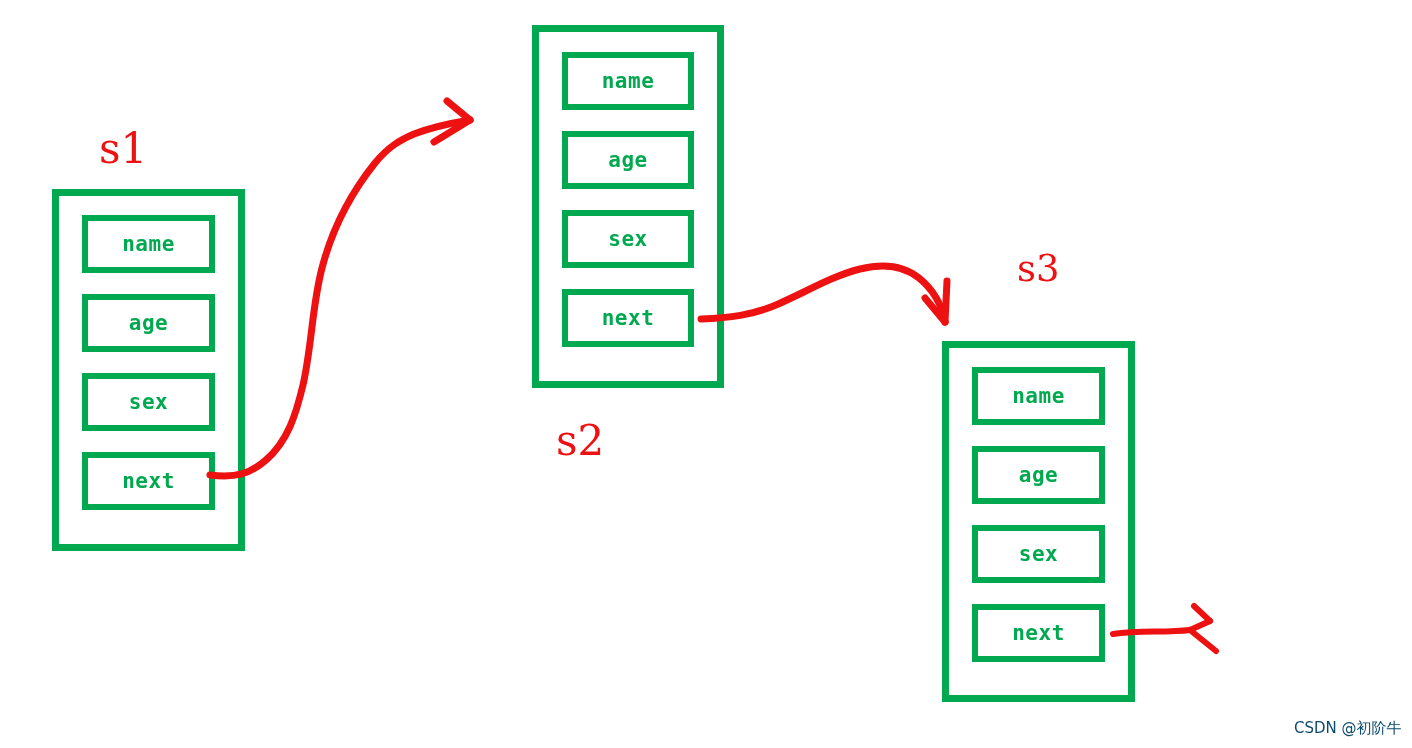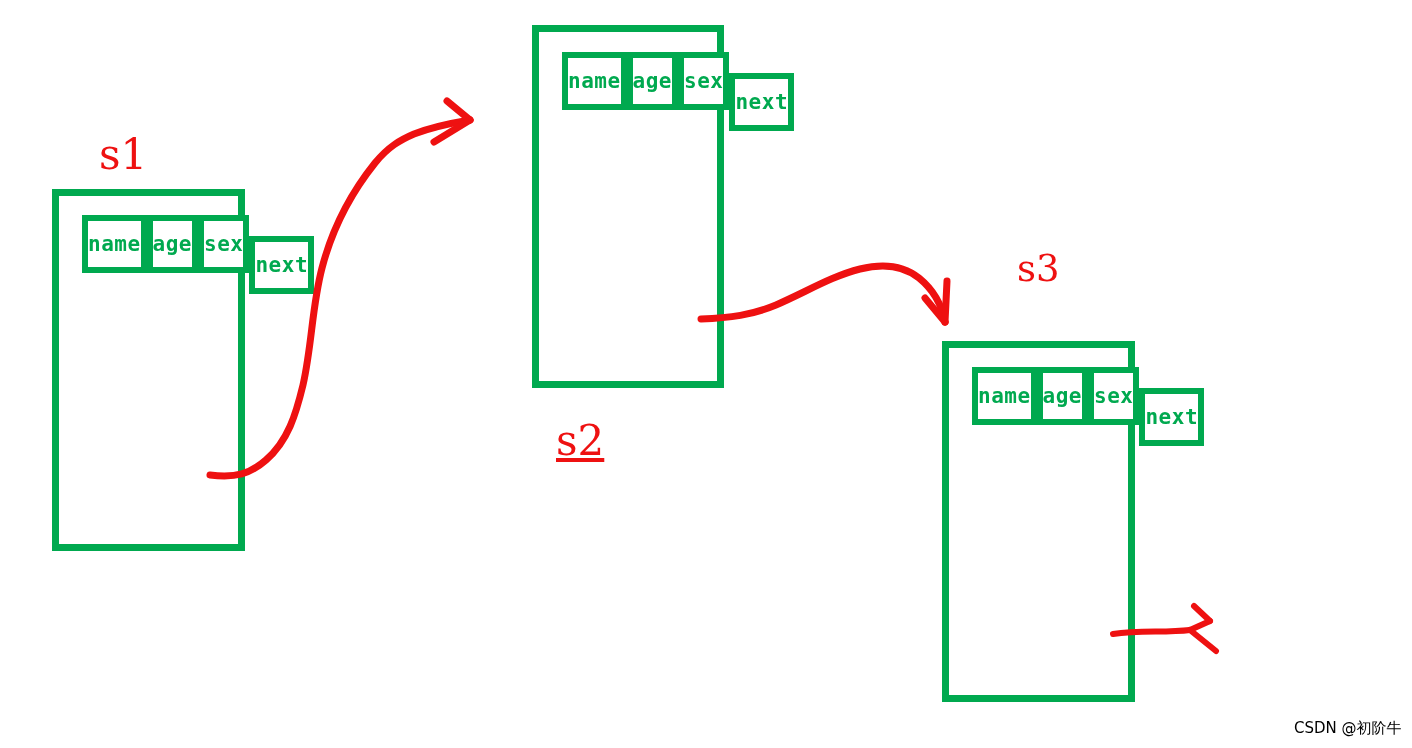--- a/index.html
+++ b/index.html
@@ -22,22 +22,21 @@
   .node {
     position: absolute;
     box-sizing: border-box;
     border: 7px solid var(--green, #00a94f);
     background: #ffffff;
   }
   .fields {
     position: absolute;
     left: 0; right: 0; top: 0;
     display: flex;
-    flex-direction: row;
-    align-items: flex-end;
+    flex-direction: column;
   }
   .field {
     box-sizing: border-box;
     border: 6px solid var(--green, #00a94f);
     background: #ffffff;
     color: var(--green, #00a94f);
     font-family: "DejaVu Sans Mono", monospace;
     font-weight: bold;
     display: flex;
     align-items: center;
@@ -78,41 +77,41 @@
     font-family: "DejaVu Sans", sans-serif;
     font-size: 15px;
     white-space: nowrap;
   }
 </style>
 </head>
 <body>
 
 <div id="canvas" style="--green: #00a94f; --red: #ee1111; background: rgb(255, 255, 255);">
 
-  <div class="label" style="left:99px; top:134px; font-size:42px;">s1</div>
+  <div class="label" style="left:99px; top:128px; font-size:42px;">s1</div>
 
   <div class="node" style="left:52px; top:189px; width:193px; height:362px;">
     <div class="fields" style="top:19px; padding:0 23px;">
       <div class="field" style="height:58px; font-size:21px; margin-bottom:21px;">name</div>
       <div class="field" style="height:58px; font-size:21px; margin-bottom:21px;">age</div>
       <div class="field" style="height:58px; font-size:21px; margin-bottom:21px;">sex</div>
       <div class="field" style="height:58px; font-size:21px;">next</div>
     </div>
   </div>
 
   <div class="node" style="left:532px; top:25px; width:192px; height:363px;">
     <div class="fields" style="top:20px; padding:0 23px;">
       <div class="field" style="height:58px; font-size:21px; margin-bottom:21px;">name</div>
       <div class="field" style="height:58px; font-size:21px; margin-bottom:21px;">age</div>
       <div class="field" style="height:58px; font-size:21px; margin-bottom:21px;">sex</div>
       <div class="field" style="height:58px; font-size:21px;">next</div>
     </div>
   </div>
 
-  <div class="label" style="left:556px; top:420px; font-size:42px;text-decoration:underline;">s2</div>
+  <div class="label" style="left:556px; top:420px; font-size:42px;">s2</div>
 
   <div class="label" style="left:1017px; top:250px; font-size:37px;">s3</div>
 
   <div class="node" style="left:942px; top:341px; width:193px; height:361px;">
     <div class="fields" style="top:19px; padding:0 23px;">
       <div class="field" style="height:58px; font-size:21px; margin-bottom:21px;">name</div>
       <div class="field" style="height:58px; font-size:21px; margin-bottom:21px;">age</div>
       <div class="field" style="height:58px; font-size:21px; margin-bottom:21px;">sex</div>
       <div class="field" style="height:58px; font-size:21px;">next</div>
     </div>
@@ -144,15 +143,15 @@
     </g>
 
     <g>
       <path d="M 1113 634 C 1140 630, 1165 633, 1190 630" stroke-width="6"></path>
       <path d="M 1210 621 L 1190 630" stroke-width="6"></path>
       <path d="M 1190 630 L 1216 651" stroke-width="6"></path>
       <path d="M 1210 621 L 1194 606" stroke-width="6"></path>
     </g>
   </svg>
 
-  <div class="watermark" style="left: 1294px; top: 719px; color: #000000;">CSDN @初阶牛</div>
+  <div class="watermark" style="left: 1294px; top: 719px; color: #0c4a6e;">CSDN @初阶牛</div>
 
 </div>
 
 </body></html>

